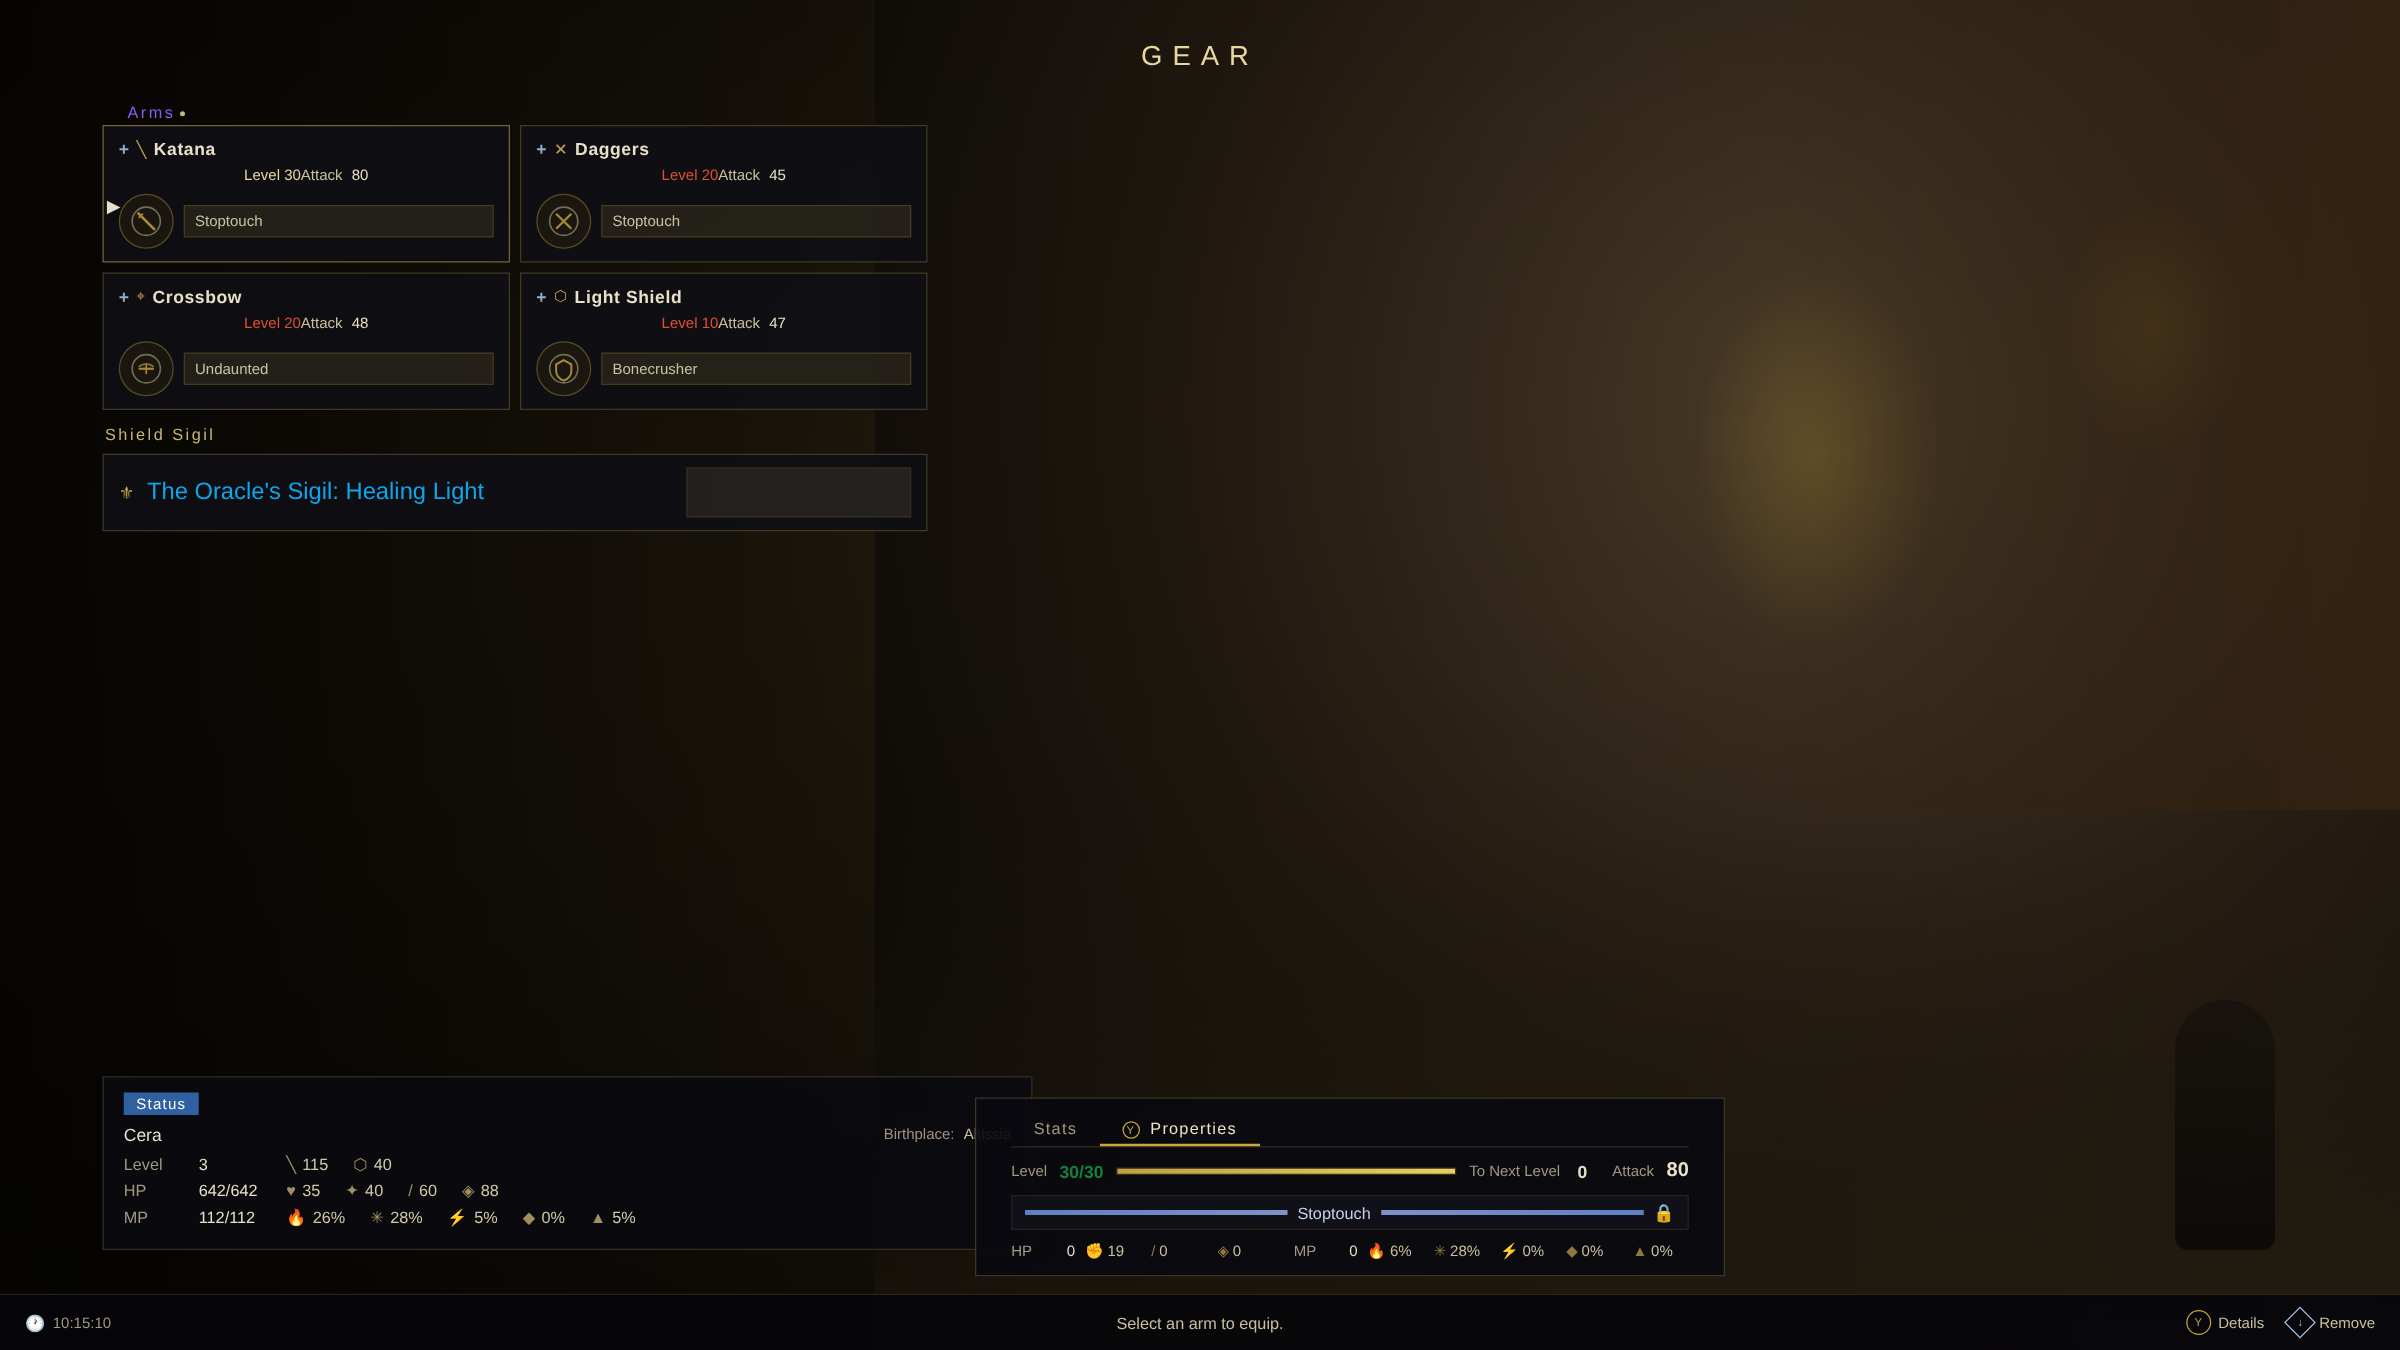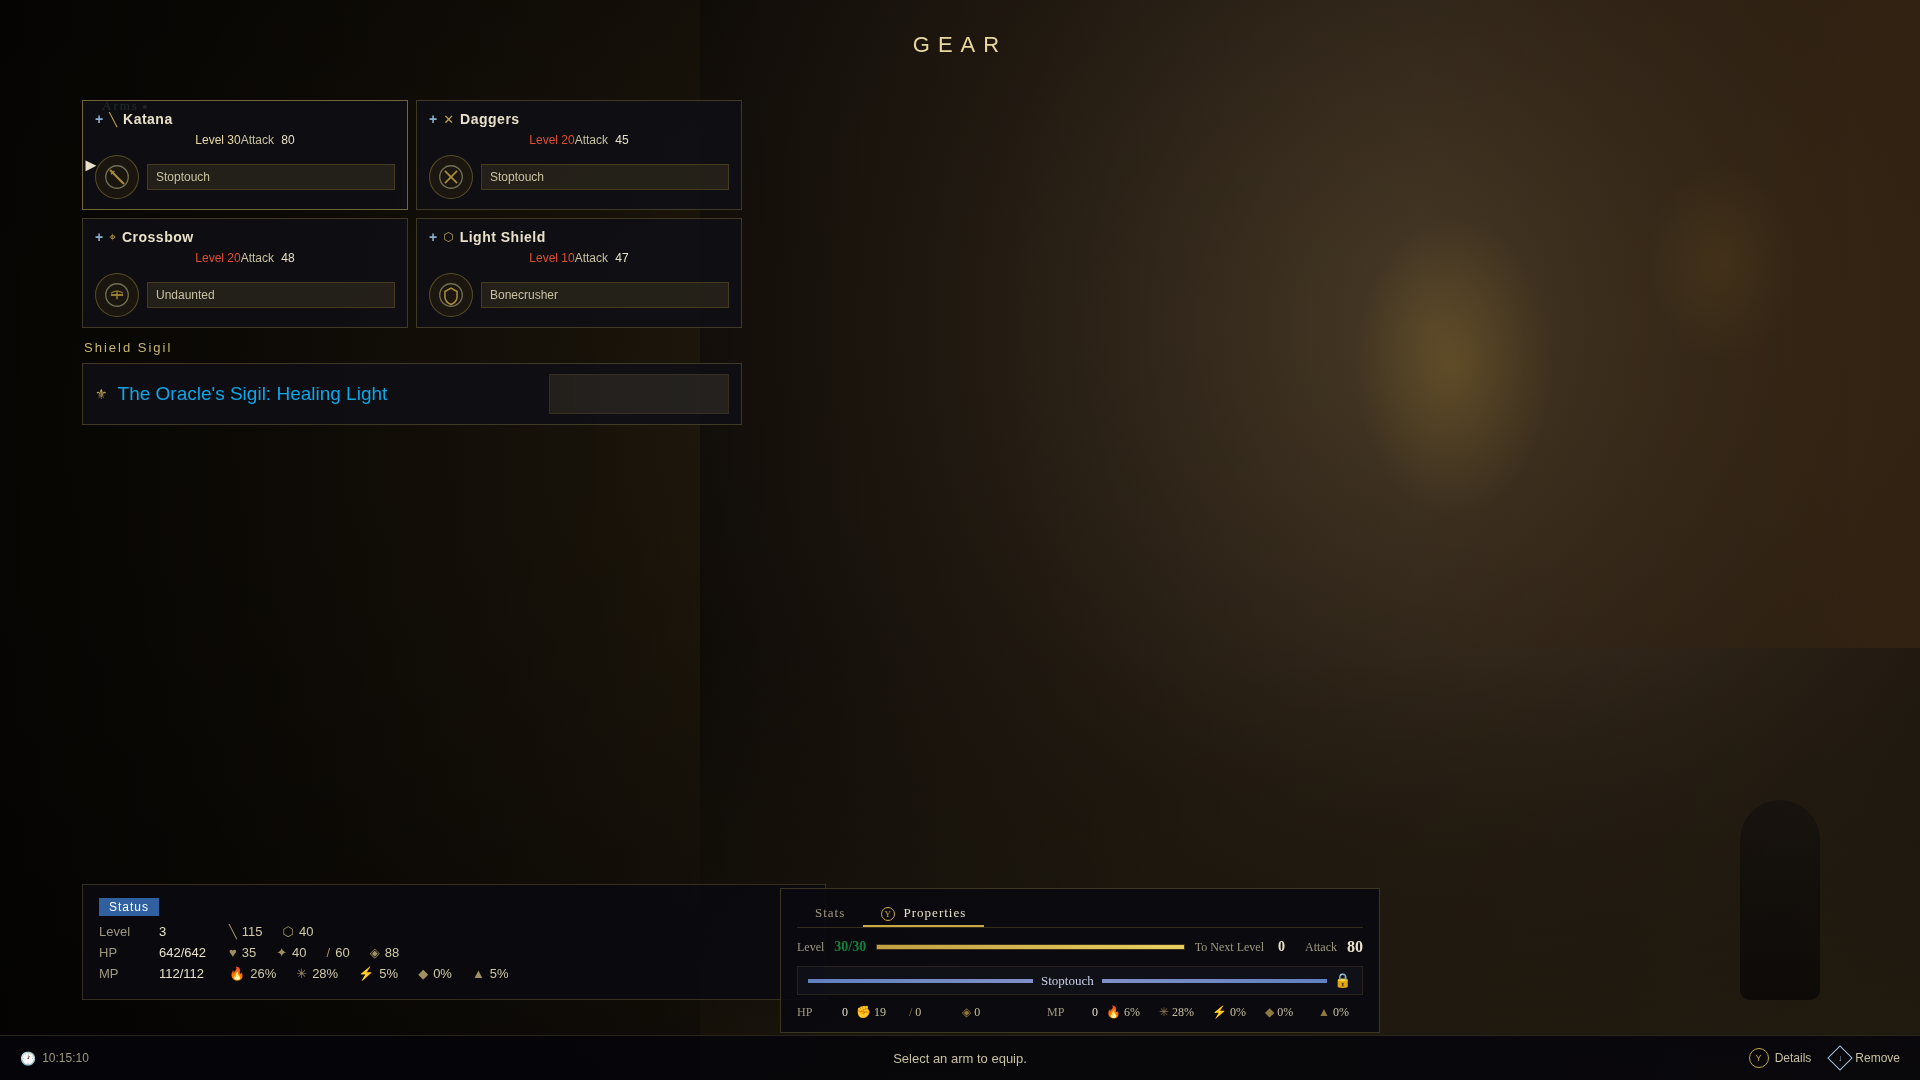--- a/index.html
+++ b/index.html
@@ -38,27 +38,26 @@
       font-size: 22px;
       letter-spacing: 8px;
       text-transform: uppercase;
       z-index: 10;
       font-weight: 300;
     }
 
     
     .arms-label {
       position: absolute;
-      top: 98px;
+      top: 82px;
       left: 102px;
-      color: #86efac;
+      color: #8b5cf6;
       font-size: 13px;
       letter-spacing: 2px;
       z-index: 10;
-      font-family: Liberation Serif, serif;
     }
     .arms-dot {
       display: inline-block;
       width: 4px;
       height: 4px;
       background: #c8b870;
       border-radius: 50%;
       margin-left: 4px;
       vertical-align: middle;
     }
@@ -244,28 +243,27 @@
       font-size: 13px;
     }
     .stat-icon {
       font-size: 13px;
       color: #a09060;
     }
 
     
     .stats-panel {
       position: absolute;
-      bottom: 47px;
+      bottom: 59px;
       right: 540px;
       width: 600px;
       background: rgba(10, 10, 15, 0.92);
       border: 1px solid rgba(180, 160, 80, 0.3);
       z-index: 10;
-      padding: 12px 16px;
-      font-family: Liberation Serif, serif;
+      padding: 12px 28px;
     }
     .stats-tabs {
       display: flex;
       gap: 0;
       margin-bottom: 10px;
       border-bottom: 1px solid rgba(150,130,60,0.3);
     }
     .stats-tab {
       padding: 4px 18px;
       font-size: 13px;
@@ -664,20 +662,27 @@
       <span class="sigil-name">The Oracle's Sigil: Healing Light</span>
       <div class="sigil-image-placeholder"></div>
     </div>
   </div>
 </div>
 
 <div class="status-panel">
   <div>
     <span class="status-tab">Status</span>
   </div>
+  <div class="status-name-row">
+    <span class="status-char-name">Cera</span>
+    <span class="status-birthplace">
+      <span>Birthplace:</span>
+      <span style="color:#c8c0a0; margin-left:4px;">Altissia</span>
+    </span>
+  </div>
   <div class="status-row">
     <span class="status-label">Level</span>
     <span class="status-value">3</span>
     <div class="stat-item">
       <span class="stat-icon">╲</span>
       <span>115</span>
     </div>
     <div class="stat-item">
       <span class="stat-icon">⬡</span>
       <span>40</span>

